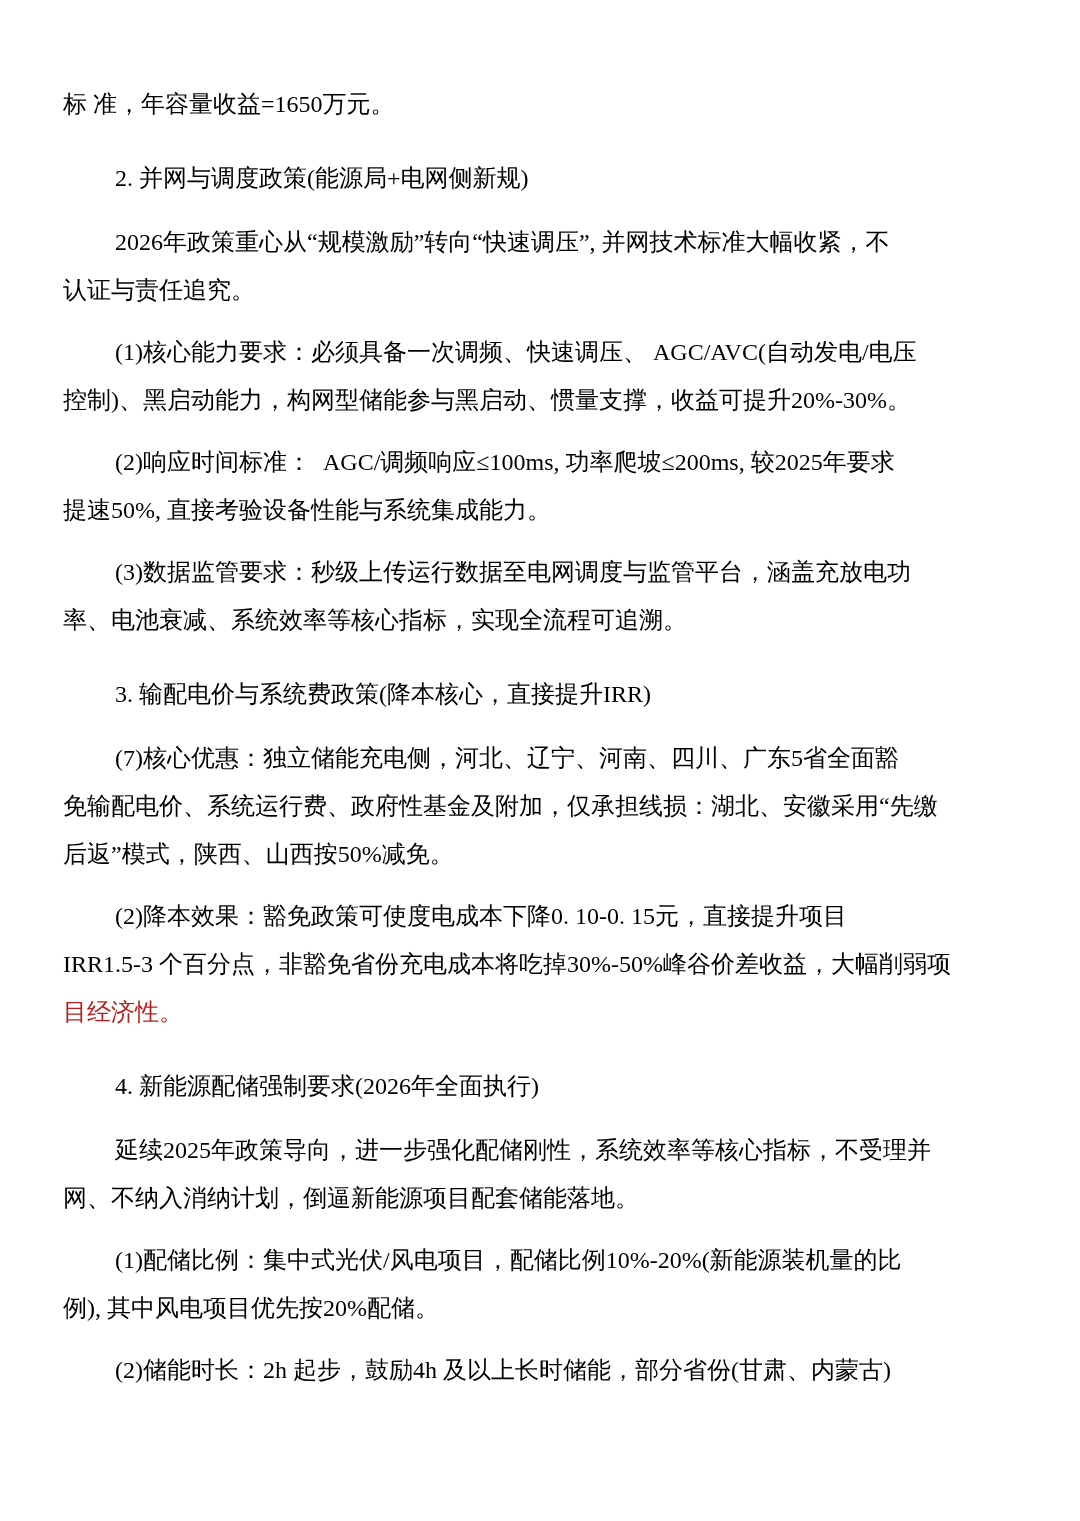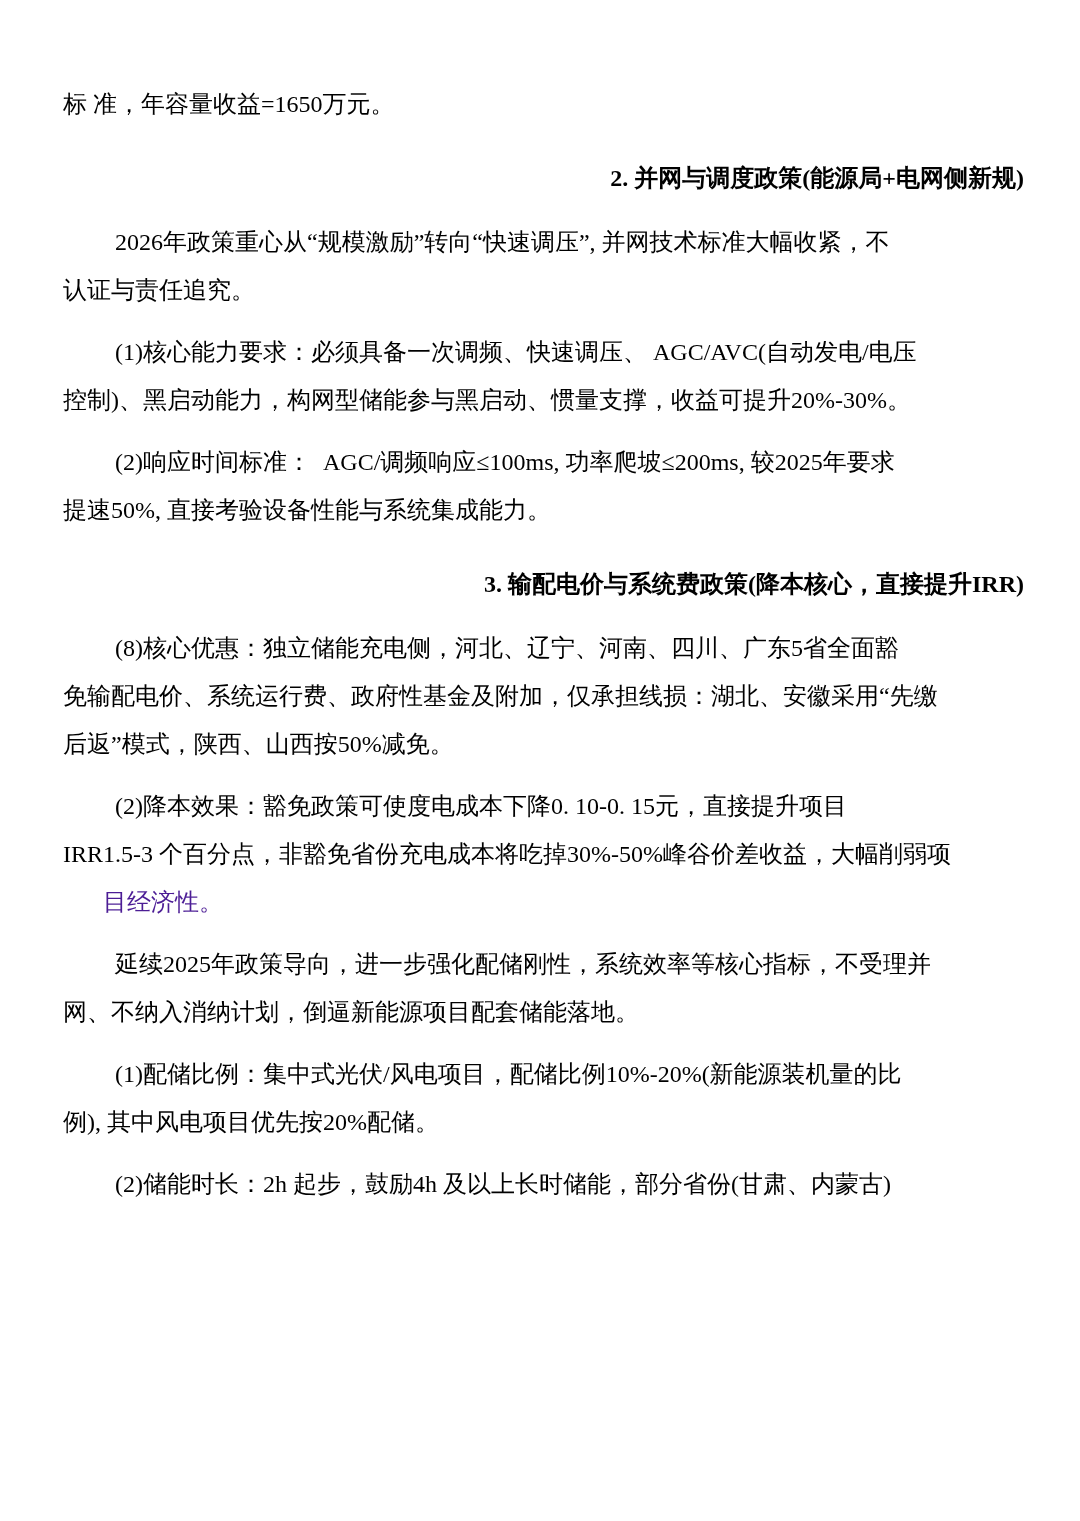--- a/index.html
+++ b/index.html
@@ -12,29 +12,29 @@
     box-sizing: border-box;
     width: 1080px; height: 1521px;
     padding: 80px 56px 10px 63px;
     font-family: "Liberation Serif", "DejaVu Serif", serif;
     font-size: 24px;
     color: #000000;
     background: #ffffff;
   }
   .block { margin-top: 14px; }
   .block.cont { margin-top: 0; }
-  .block.heading { margin-top: 26px; font-weight: bold; text-align: right; }
+  .block.heading { margin-top: 26px; font-weight: normal; }
   .block.heading + .block { margin-top: 16px; }
   .line {
     height: 48px;
     line-height: 48px;
     white-space: pre;
   }
   .line.indent { padding-left: 52px; }
-  .line.muted { color: #4c1d95; margin-left: 40px; }
+  .line.muted { color: #b91c1c; }
 </style>
 </head>
 <body>
 
 <div class="page">
     <div class="block cont">
       <div class="line">标 准，年容量收益=1650万元。</div>
     </div>
     <div class="block heading">
       <div class="line indent">2. 并网与调度政策(能源局+电网侧新规)</div>
@@ -44,32 +44,39 @@
       <div class="line">认证与责任追究。</div>
     </div>
     <div class="block para">
       <div class="line indent">(1)核心能力要求：必须具备一次调频、快速调压、 AGC/AVC(自动发电/电压</div>
       <div class="line">控制)、黑启动能力，构网型储能参与黑启动、惯量支撑，收益可提升20%-30%。</div>
     </div>
     <div class="block para">
       <div class="line indent">(2)响应时间标准：  AGC/调频响应≤100ms, 功率爬坡≤200ms, 较2025年要求</div>
       <div class="line">提速50%, 直接考验设备性能与系统集成能力。</div>
     </div>
+    <div class="block para">
+      <div class="line indent">(3)数据监管要求：秒级上传运行数据至电网调度与监管平台，涵盖充放电功</div>
+      <div class="line">率、电池衰减、系统效率等核心指标，实现全流程可追溯。</div>
+    </div>
     <div class="block heading">
       <div class="line indent">3. 输配电价与系统费政策(降本核心，直接提升IRR)</div>
     </div>
     <div class="block para">
-      <div class="line indent">(8)核心优惠：独立储能充电侧，河北、辽宁、河南、四川、广东5省全面豁</div>
+      <div class="line indent">(7)核心优惠：独立储能充电侧，河北、辽宁、河南、四川、广东5省全面豁</div>
       <div class="line">免输配电价、系统运行费、政府性基金及附加，仅承担线损：湖北、安徽采用“先缴</div>
       <div class="line">后返”模式，陕西、山西按50%减免。</div>
     </div>
     <div class="block para">
       <div class="line indent">(2)降本效果：豁免政策可使度电成本下降0. 10-0. 15元，直接提升项目</div>
       <div class="line">IRR1.5-3 个百分点，非豁免省份充电成本将吃掉30%-50%峰谷价差收益，大幅削弱项</div>
       <div class="line muted">目经济性。</div>
+    </div>
+    <div class="block heading">
+      <div class="line indent">4. 新能源配储强制要求(2026年全面执行)</div>
     </div>
     <div class="block para">
       <div class="line indent">延续2025年政策导向，进一步强化配储刚性，系统效率等核心指标，不受理并</div>
       <div class="line">网、不纳入消纳计划，倒逼新能源项目配套储能落地。</div>
     </div>
     <div class="block para">
       <div class="line indent">(1)配储比例：集中式光伏/风电项目，配储比例10%-20%(新能源装机量的比</div>
       <div class="line">例), 其中风电项目优先按20%配储。</div>
     </div>
     <div class="block para">

